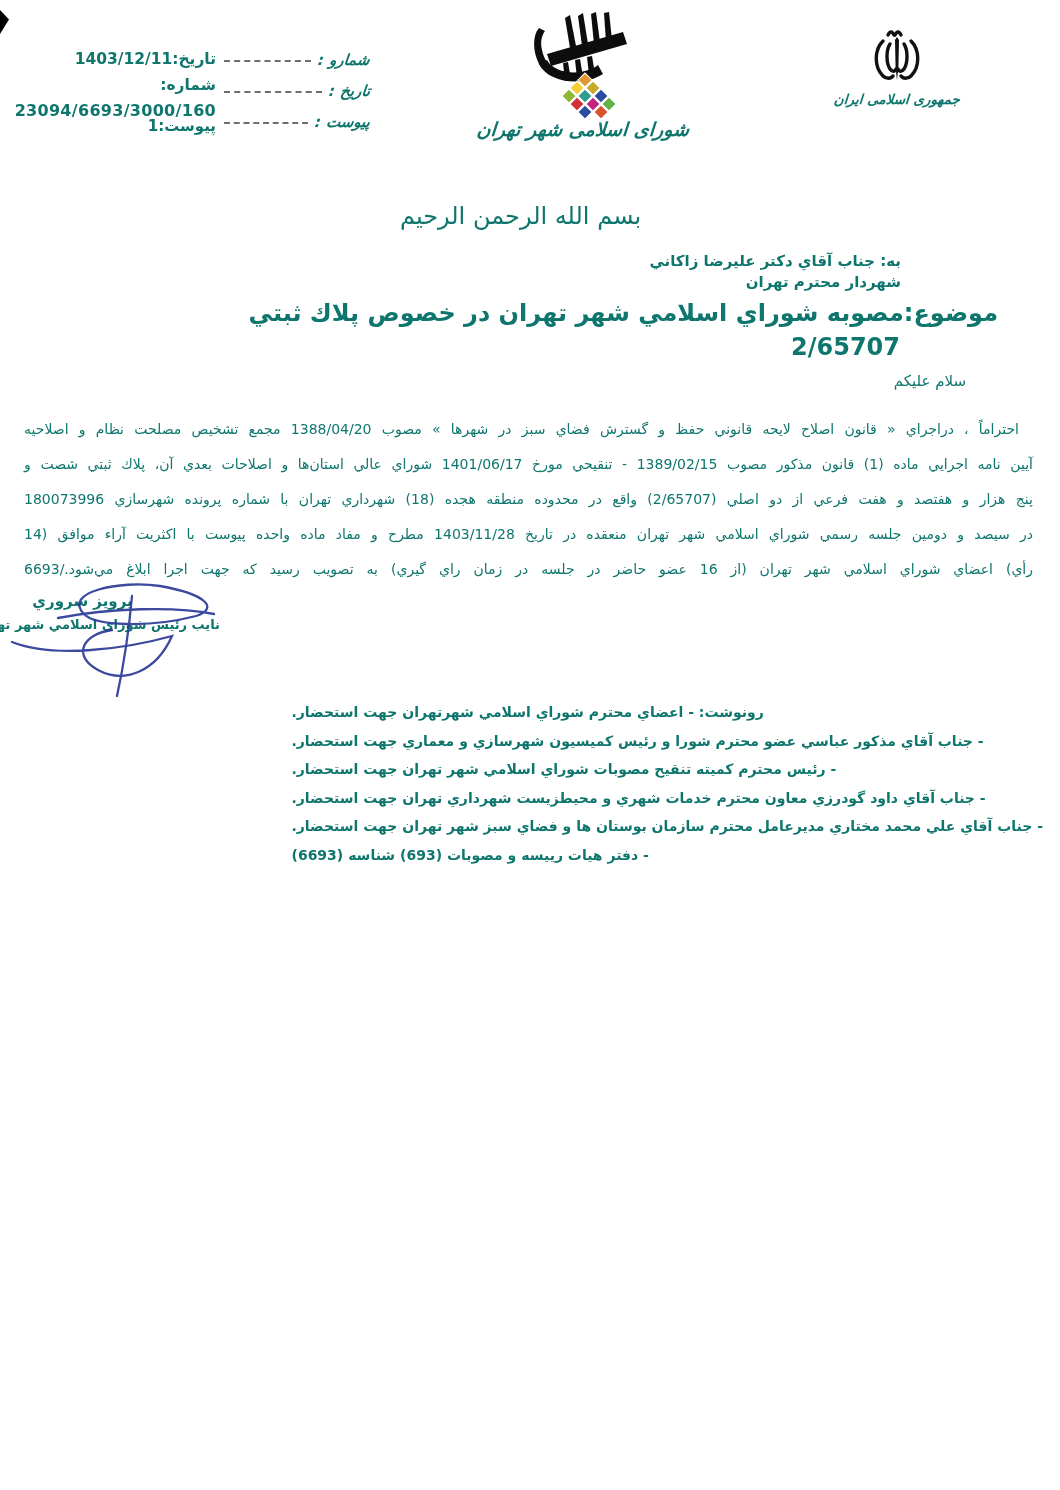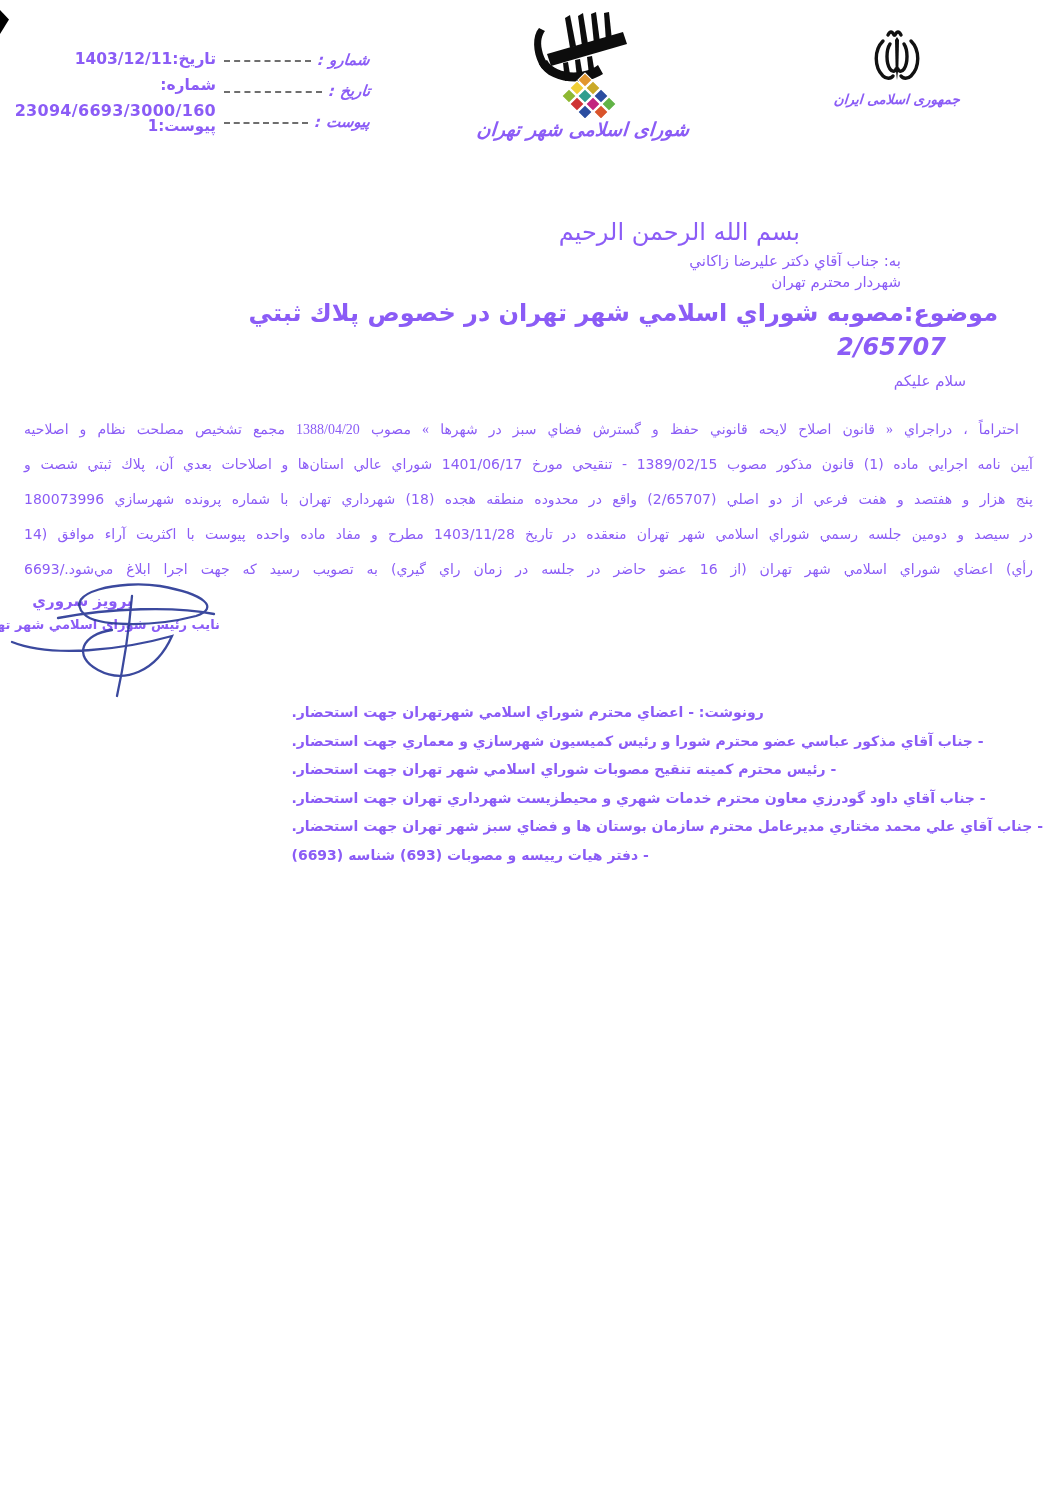--- a/index.html
+++ b/index.html
@@ -1,17 +1,17 @@
 <!DOCTYPE html>
 <html lang="fa"><head>
 <meta charset="utf-8">
 <style>
   html,body{margin:0;padding:0;background:#fff;}
   .page{position:relative;width:1060px;height:1084px;background:#ffffff;overflow:hidden;
-        font-family:"DejaVu Sans",sans-serif;color:#8b5cf6;}
+        font-family:"DejaVu Sans",sans-serif;color:#0f766e;}
   
   .corner-mark{position:absolute;left:0;top:10px;width:9px;height:24px;background:#000;
         clip-path:polygon(0 0,100% 40%,0 100%);}
   
   .stamp-block{position:absolute;left:30px;top:46px;width:186px;direction:rtl;text-align:right;
         font-weight:bold;font-size:15.5px;line-height:26px;}
   .stamp-number{font-size:16px;letter-spacing:.3px;text-align:center;}
   .stamp-attach{margin-top:-11px;margin-left:28px;text-align:right;font-size:15px;}
   
   .header-form{position:absolute;left:224px;top:40px;width:146px;}
@@ -23,32 +23,32 @@
   .council-logo{position:absolute;left:468px;top:12px;width:230px;text-align:center;}
   .council-logo svg{display:block;margin:0 auto;}
   .council-caption{font-weight:bold;font-style:italic;font-size:19px;margin-top:0;direction:rtl;
         transform:skewX(-4deg);}
   
   .iran-emblem{position:absolute;left:822px;top:28px;width:150px;text-align:center;}
   .iran-emblem svg{display:block;margin:0 auto;}
   .iran-caption{font-weight:bold;font-style:italic;font-size:13.5px;margin-top:1px;direction:rtl;
         transform:skewX(-4deg);}
   
-  .bismillah{position:absolute;left:400px;top:202px;width:400px;text-align:right;
-        font-size:24px;direction:rtl;margin-top:16px;}
+  .bismillah{position:absolute;left:400px;top:202px;width:400px;text-align:left;
+        font-size:24px;direction:rtl;}
   .recipient{position:absolute;right:159px;top:251px;direction:rtl;
-        font-weight:normal;font-size:15px;line-height:21px;}
+        font-weight:bold;font-size:15px;line-height:21px;}
   .subject{position:absolute;right:62px;top:297px;direction:rtl;text-align:right;
         font-weight:bold;font-size:24px;line-height:32px;}
-  .subject-number{margin-right:52px;margin-top:2px;font-style:italic;}
+  .subject-number{margin-right:98px;margin-top:2px;}
   .greeting{position:absolute;right:94px;top:372px;direction:rtl;font-size:15px;}
   .body-text{position:absolute;left:24px;right:27px;top:412px;direction:rtl;
         font-size:14px;line-height:35px;}
   .body-line{text-align:justify;text-align-last:justify;}
-  .body-line.first{padding-right:14px;font-family:Liberation Serif, serif;}
+  .body-line.first{padding-right:14px;}
   
   .signature{position:absolute;left:0;top:592px;width:220px;text-align:center;direction:rtl;}
   .sig-name{font-weight:bold;font-size:15px;margin-left:-55px;}
   .sig-title{font-weight:bold;font-size:13px;margin-top:7px;white-space:nowrap;}
   .sig-scrawl{position:absolute;left:0;top:-14px;pointer-events:none;}
   
   .cc-list{position:absolute;right:17px;top:698px;direction:rtl;text-align:left;
         font-weight:bold;font-size:14px;line-height:28.6px;}
 </style>
 </head>

